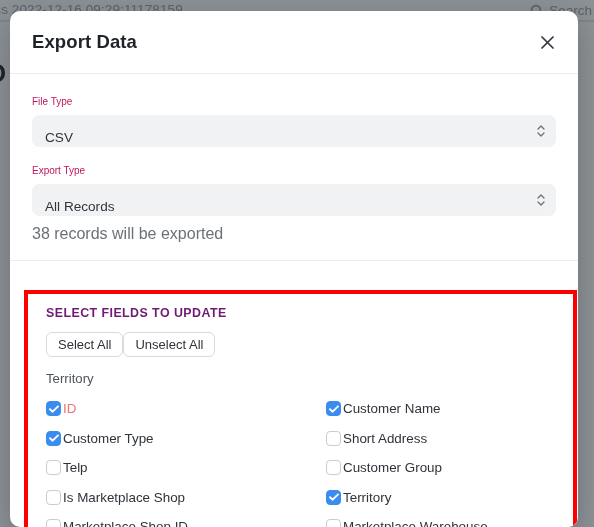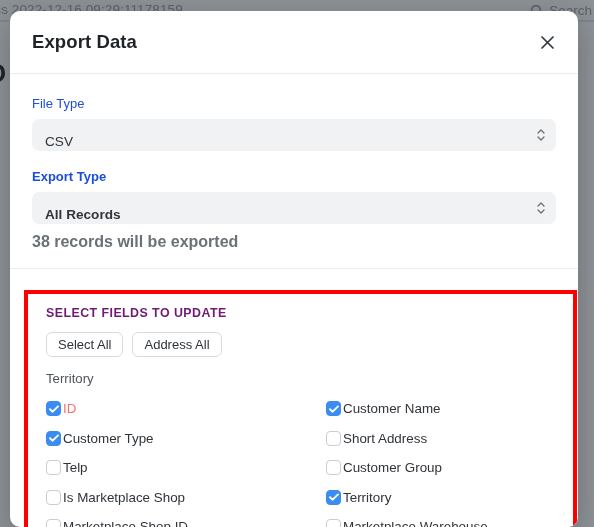--- a/index.html
+++ b/index.html
@@ -104,22 +104,22 @@
     border: none;
     color: #343a40;
   }
   .close-btn svg { display: block; }
 
   .modal-body {
     padding: 22px 22px 0 22px;
   }
 
   .field-label {
-    font-size: 13px;
-    color: #1d4ed8;
+    font-size: 10px;
+    color: #be185d;
     margin-bottom: 8px;
   }
 
   .select-box {
     position: relative;
     height: 32px;
     background: #f1f2f4;
     border: 1px solid #f1f2f4;
     border-radius: 7px;
     display: flex;
@@ -137,21 +137,21 @@
     transform: translateY(-50%);
     display: flex;
     flex-direction: column;
     align-items: center;
     gap: 2px;
     color: #6b7177;
   }
   .stepper-icon svg { display: block; }
 
   .field-group { margin-bottom: 18px; }
-  .field-group.tight { margin-bottom: 16px; font-weight: bold; }
+  .field-group.tight { margin-bottom: 16px; }
 
   .record-note {
     font-size: 16px;
     color: #6b7177;
     margin-top: 9px;
   }
 
   .body-divider {
     height: 1px;
     background: #ececef;
@@ -177,21 +177,20 @@
     font-size: 12.4px;
     font-weight: 600;
     letter-spacing: .45px;
     color: #701a75;
     text-transform: uppercase;
     margin-bottom: 12px;
   }
 
   .btn-row {
     display: flex;
-    gap: 9px;
     margin-bottom: 14px;
   }
   .pill-btn {
     height: 25px;
     padding: 0 11px;
     background: #ffffff;
     border: 1px solid #d7dade;
     border-radius: 6px;
     font-family: "Liberation Sans", sans-serif;
     font-size: 13px;
@@ -309,21 +308,21 @@
 
     <div class="body-divider"></div>
   </div>
 
   <div id="fields-highlight">
     <div class="highlight-inner">
       <div class="section-caption">SELECT FIELDS TO UPDATE</div>
 
       <div class="btn-row">
         <button class="pill-btn">Select All</button>
-        <button class="pill-btn">Address All</button>
+        <button class="pill-btn">Unselect All</button>
       </div>
 
       <div class="group-label">Territory</div>
 
       <div class="fields-grid" id="fields-grid">
           <div class="field-row">
             <span class="cbx checked">
               <svg width="10" height="8" viewBox="0 0 10 8" fill="none" stroke="#ffffff" stroke-width="1.9" stroke-linecap="round" stroke-linejoin="round">
                 <polyline points="1,4.2 3.7,6.7 9,1.4"></polyline>
               </svg>

